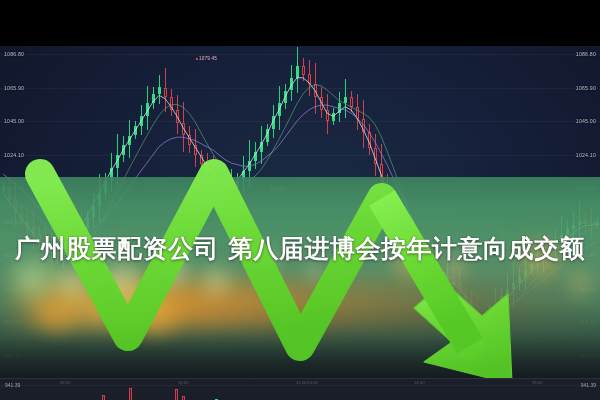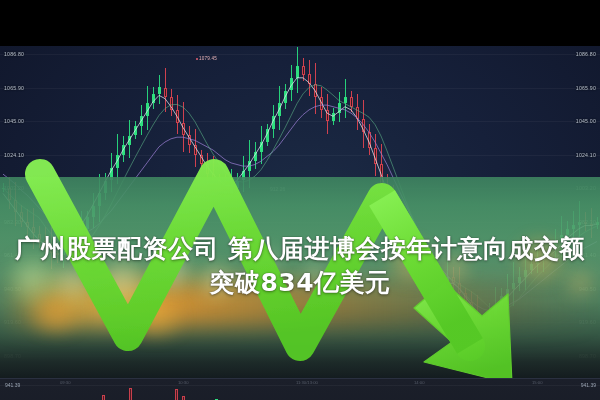--- a/index.html
+++ b/index.html
@@ -578,21 +578,20 @@
     </defs>
 
     <path d="M 40 128 L 128 290 L 214 128 L 300 300 L 382 152 L 470 300" fill="none" stroke="url(#agrad)" stroke-width="30" stroke-linecap="round" stroke-linejoin="round" opacity="0.97" filter="url(#asoft)"></path>
 
     <path d="M 512 338 L 424 316 L 452 296 L 414 262 L 444 236 L 482 270 L 508 248 Z" fill="url(#agrad)" stroke="#62d02e" stroke-width="1.2" stroke-linejoin="round" opacity="0.97"></path>
 
     <path d="M 382 152 L 470 300" fill="none" stroke="url(#agrad)" stroke-width="30" stroke-linecap="butt" opacity="0.97"></path>
   </svg>
 
   <div class="headline hl1">广州股票配资公司 第八届进博会按年计意向成交额</div>
-  <div class="headline hl2">突破834亿美元</div>
 
   <div class="panel-vol">
     <div id="grid-vol">
         <div class="gridline" style="top: 6px; width: 600px;"></div>
         <div class="gridline" style="top: 24.7px; width: 600px;"></div>
         <div class="gridline" style="top: 43.3px; width: 600px;"></div>
         <div class="gridline" style="top: 62px; width: 600px;"></div>
       </div>
     <div id="vbars">
         <div class="vbar vup" style="left: 1.8px; height: 36.9px; bottom: 6px;"></div>

